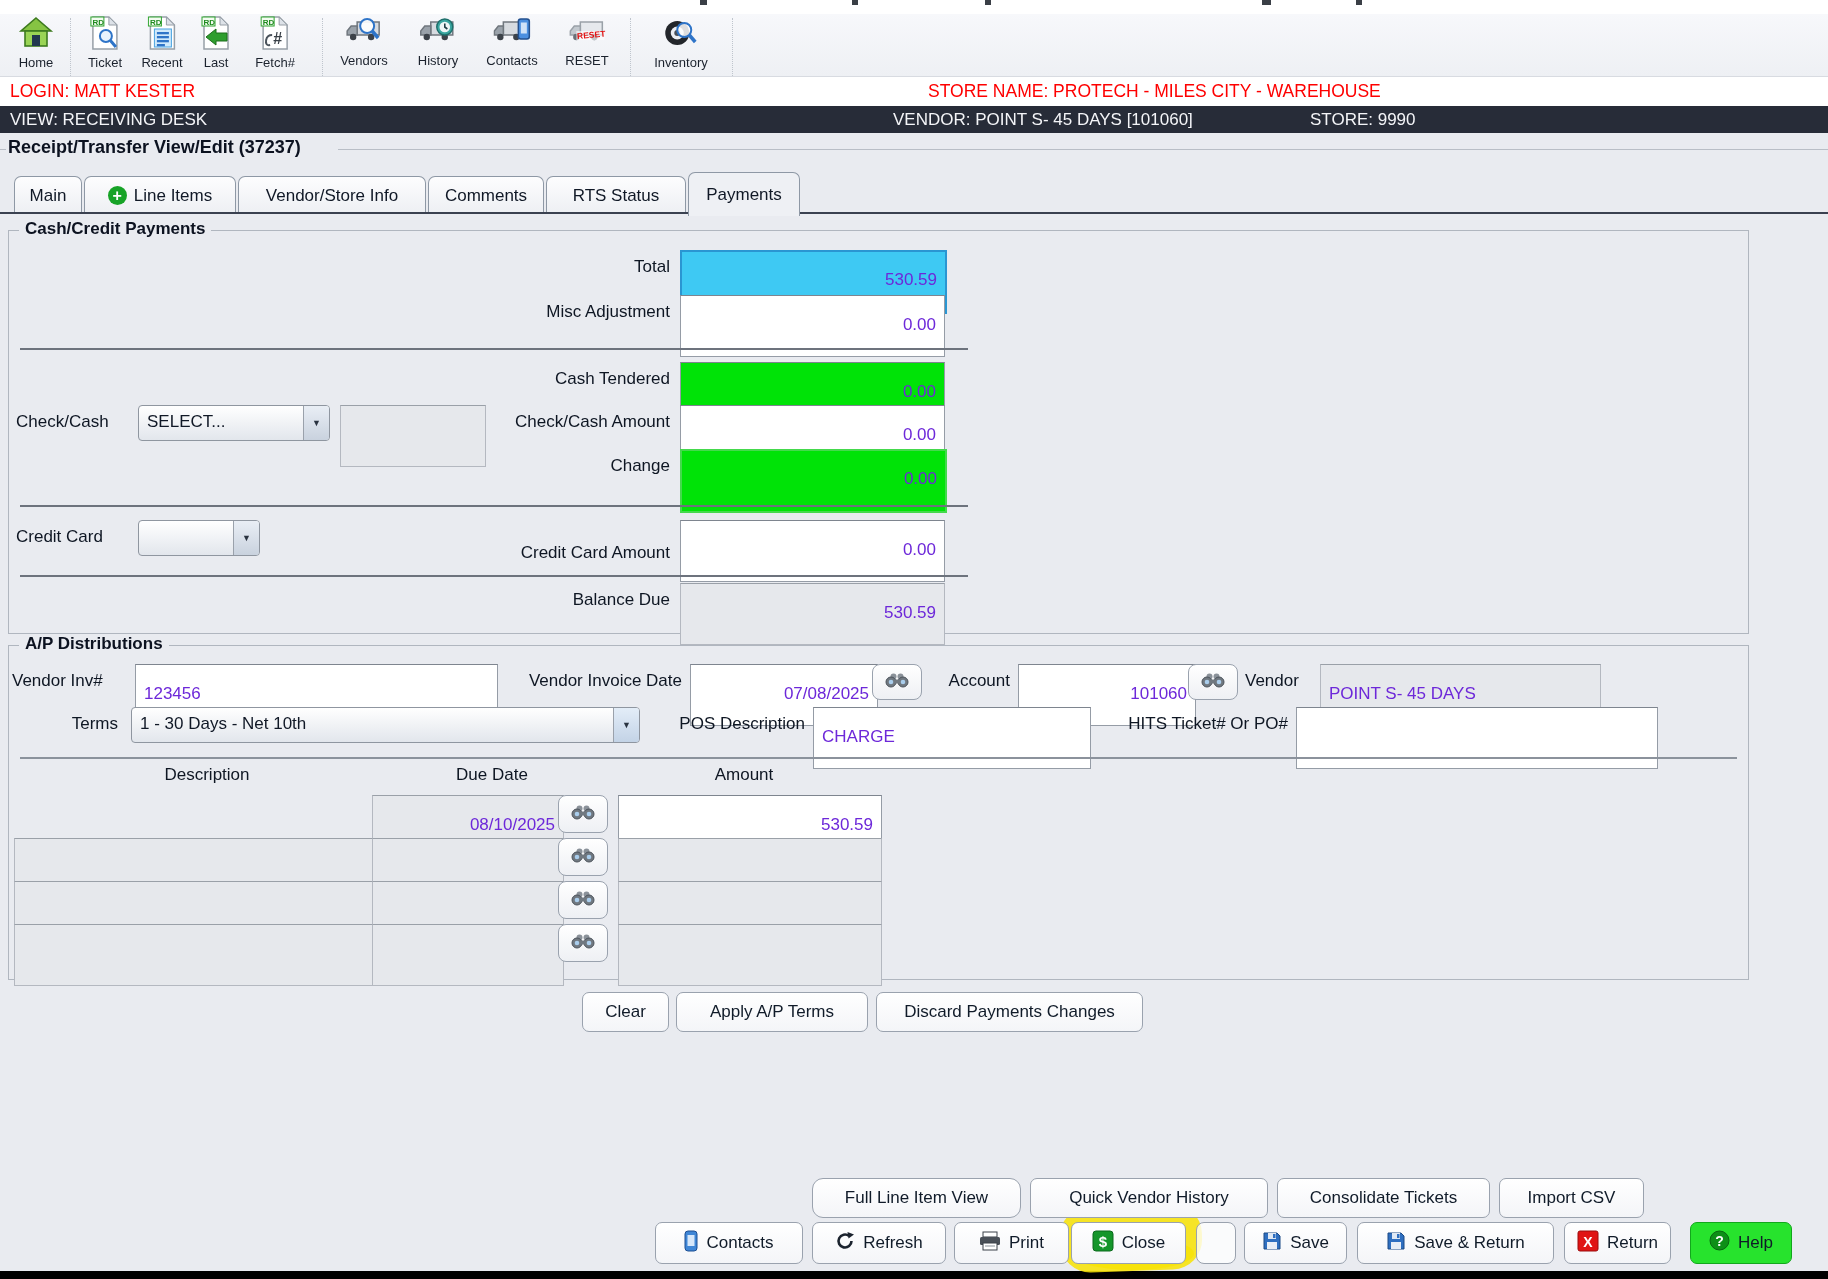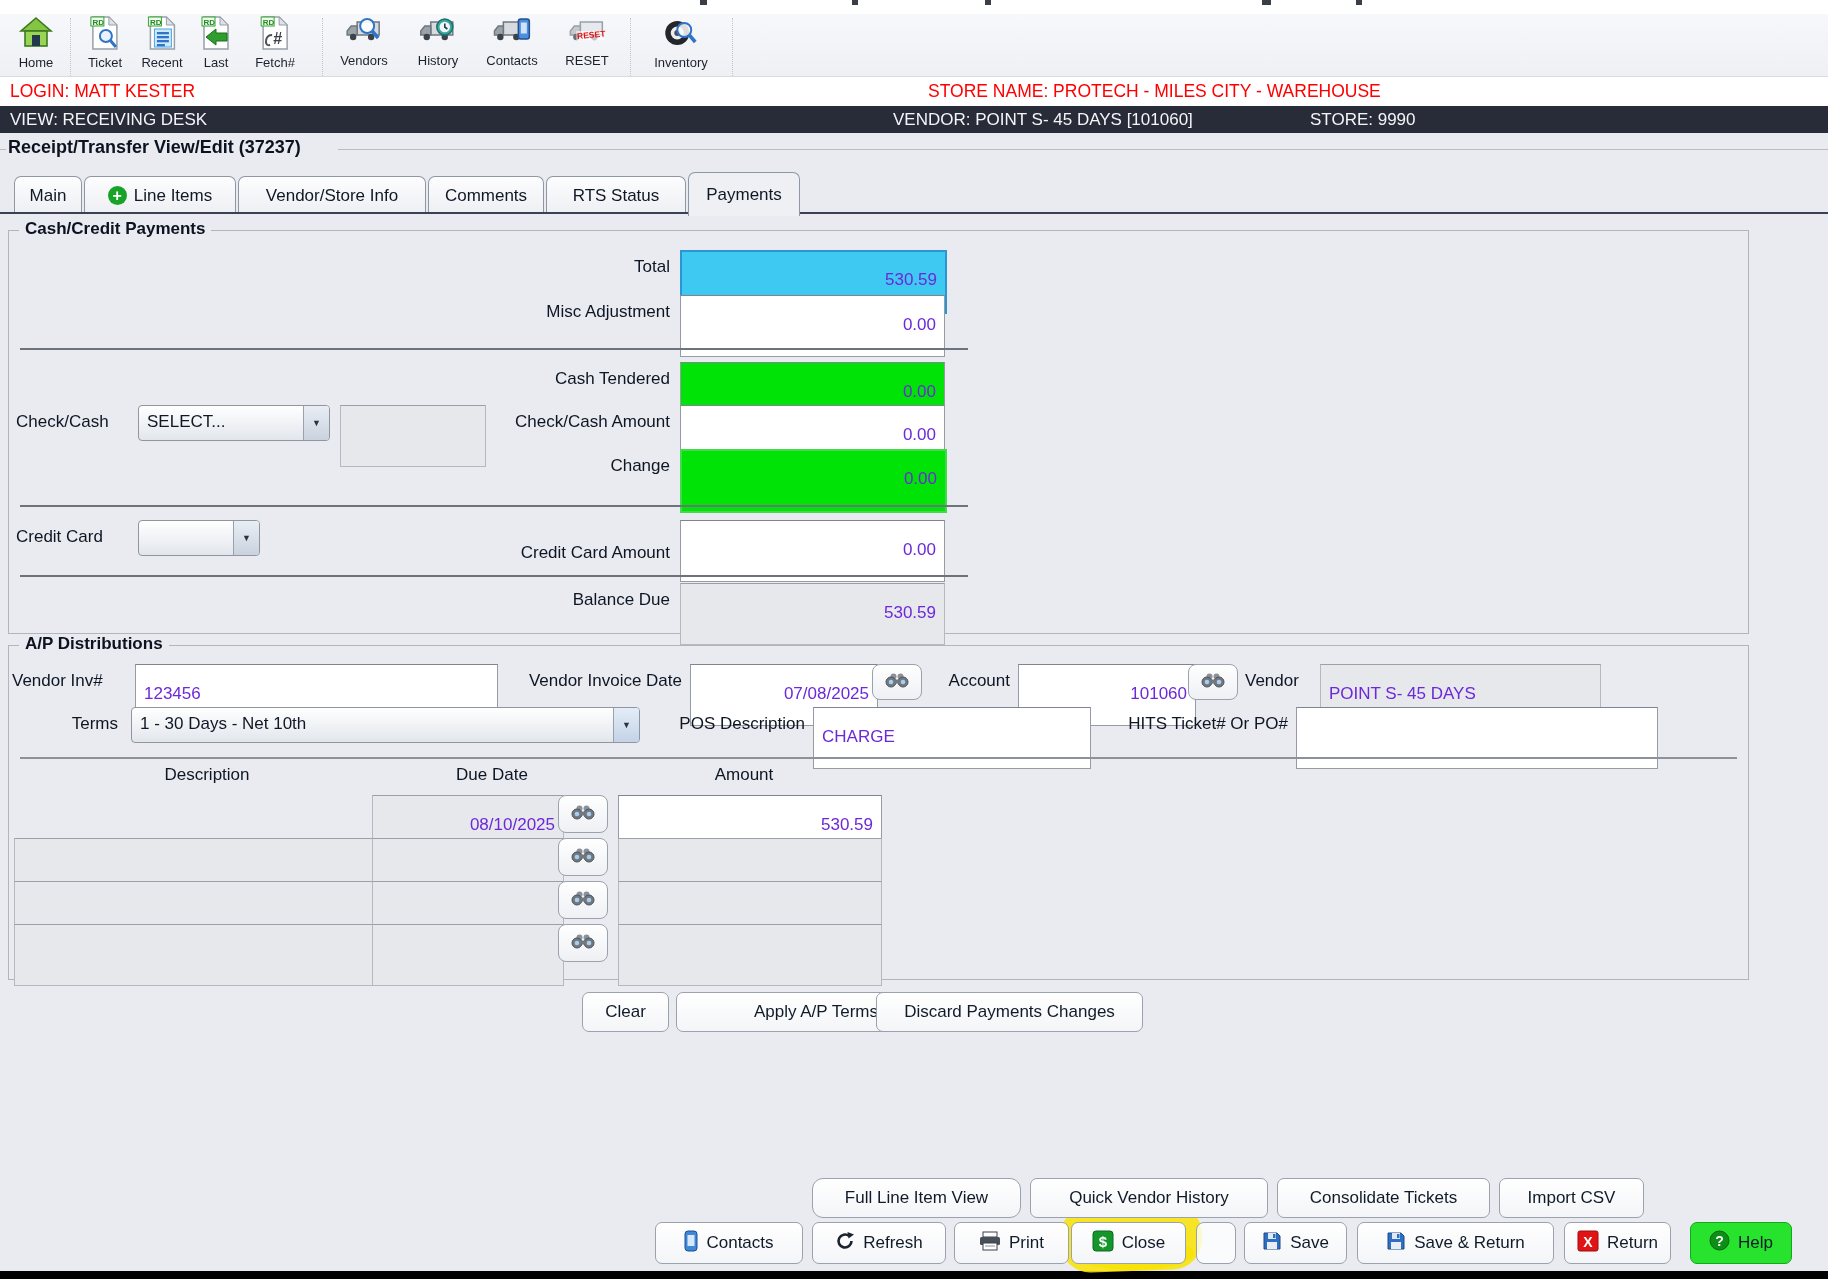--- a/index.html
+++ b/index.html
@@ -376,21 +376,21 @@
             <rect x="10" y="7.5" width="6" height="4" fill="#707880"></rect>
             <circle cx="7" cy="10" r="2.3" fill="#a9cdec"></circle>
             <circle cx="19" cy="10" r="2.3" fill="#a9cdec"></circle>
           </svg></span>
     </div>
     <div class="fld dis num" style="left:618px;top:791px;width:246px;"></div>
 
     <div class="btn" style="left:582px;top:859px;width:85px;height:38px;">
         <span>Clear</span>
       </div>
-    <div class="btn" style="left:676px;top:859px;width:190px;height:38px;padding-left:44px;">
+    <div class="btn" style="left:676px;top:859px;width:190px;height:38px;">
         <span>Apply A/P Terms</span>
       </div>
     <div class="btn" style="left:876px;top:859px;width:265px;height:38px;">
         <span>Discard Payments Changes</span>
       </div>
 
     <div class="blob" style="left:1060px;top:1072px;width:142px;height:66px;border-radius:30px;transform:rotate(-2deg);"></div>
     <div class="blob" style="left:1072px;top:1104px;width:122px;height:33px;border-radius:50%;"></div>
 
     <div class="btn" style="left:812px;top:1045px;width:207px;height:38px;border-radius:11px;">

